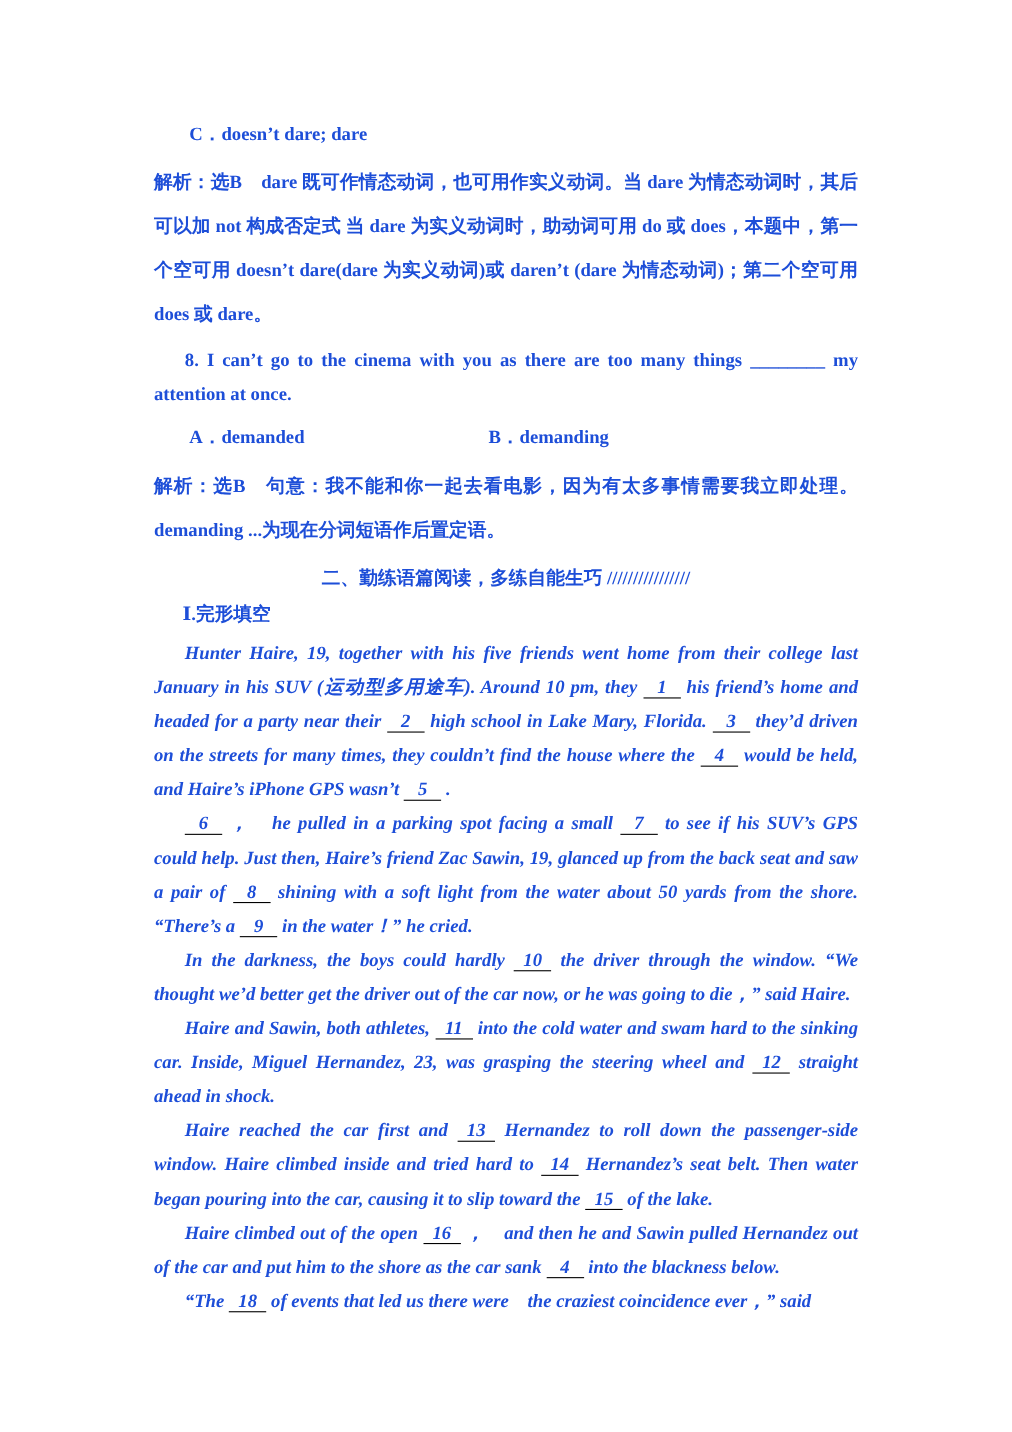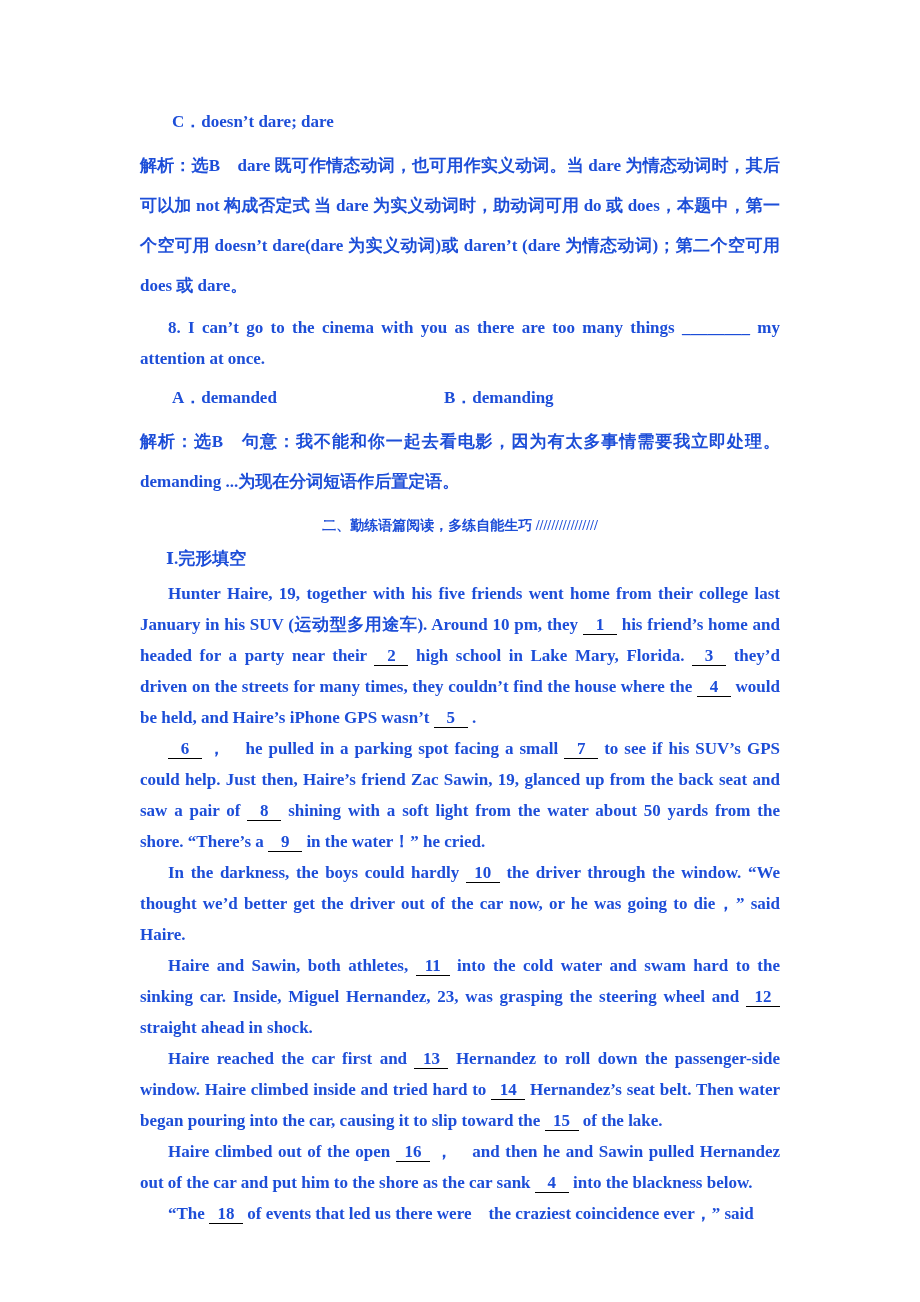--- a/index.html
+++ b/index.html
@@ -32,37 +32,38 @@
     text-align: justify;
     margin-bottom: 4px;
   }
   .stem {
     line-height: 31px;
     text-align: justify;
     text-indent: 28px;
     margin: 6px 0 8px 0;
   }
   .section-heading {
-    font-size: 14px;
+    font-size: 17px;
     font-weight: bold;
     text-align: center;
     line-height: 31px;
     margin: 8px 0 2px 0;
   }
   .subheading {
     font-size: 17px;
     font-weight: bold;
     line-height: 31px;
     padding-left: 26px;
     margin-bottom: 4px;
   }
   .passage p {
     line-height: 31px;
     text-align: justify;
     text-indent: 28px;
+    font-style: italic;
   }
   .blank {
     display: inline-block;
     min-width: 34px;
     padding: 0 3px;
     text-align: center;
     text-indent: 0;
     border-bottom: 1.5px solid #000;
     line-height: 19px;
   }

